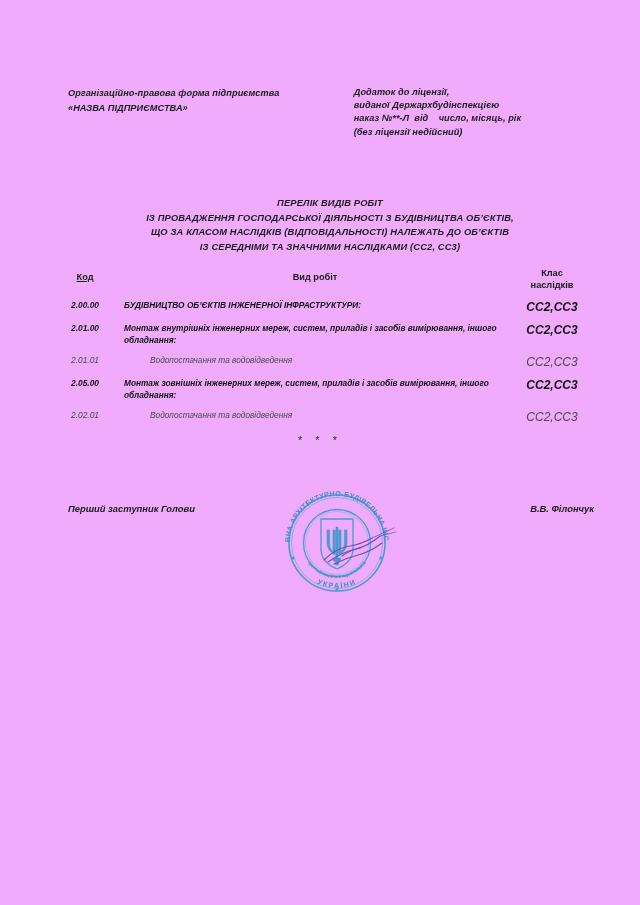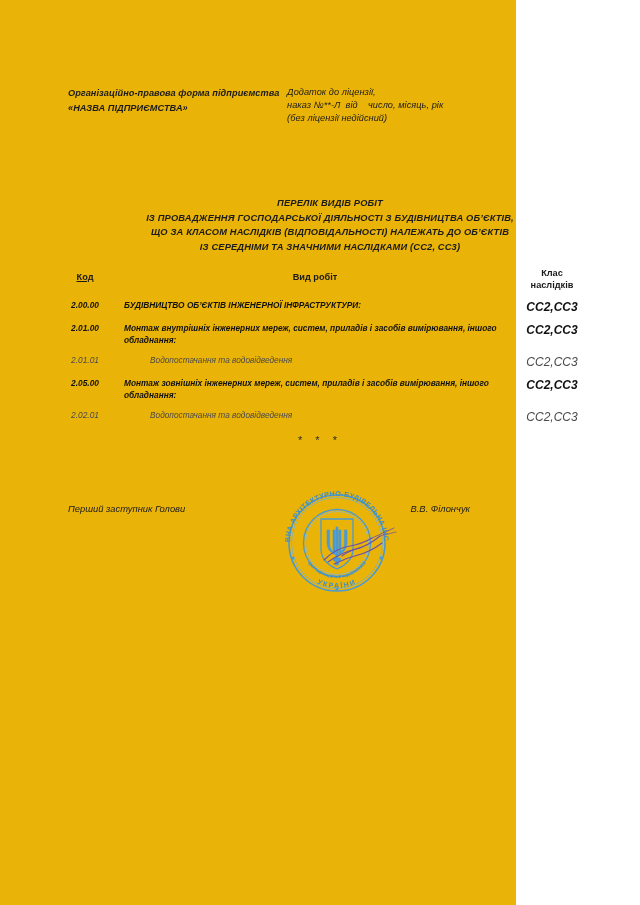--- a/index.html
+++ b/index.html
@@ -11,23 +11,23 @@
   body {
     width: 640px;
     height: 905px;
     position: relative;
     font-family: "Liberation Sans", "DejaVu Sans", sans-serif;
     color: #1b1b1b;
     overflow: hidden;
   }
   .page {
     position: relative;
-    width: 516px;
+    width: 640px;
     height: 905px;
-    background: #eab308;
+    background: #f0abfc;
   }
 
   
   .header {
     position: absolute;
     top: 86px;
     left: 68px;
     right: 40px;
     display: flex;
     justify-content: flex-start;
@@ -37,21 +37,21 @@
     width: 290px;
     font-style: italic;
     font-weight: bold;
     font-size: 9.2px;
     line-height: 14.5px;
     letter-spacing: 0.05px;
   }
   .header-right {
     width: 250px;
     font-style: italic;
-    font-weight: normal;
+    font-weight: bold;
     font-size: 9.2px;
     line-height: 13.2px;
     letter-spacing: 0.05px;
   }
   .header-right .line { white-space: pre; }
 
   
   .title-block {
     position: absolute;
     top: 196px;
@@ -149,21 +149,21 @@
 
   
   .sign-row {
     position: absolute;
     top: 503px;
     left: 68px;
     right: 46px;
     display: flex;
     justify-content: space-between;
     font-style: italic;
-    font-weight: normal;
+    font-weight: bold;
     font-size: 9.4px;
   }
 
   
   .seal {
     position: absolute;
     left: 276px;
     top: 486px;
     width: 122px;
     height: 110px;
@@ -181,20 +181,21 @@
 
 <div class="page">
 
   <div class="header">
     <div class="header-left">
       <div>Організаційно-правова форма підприємства</div>
       <div>«НАЗВА ПІДПРИЄМСТВА»</div>
     </div>
     <div class="header-right">
       <div class="line">Додаток до ліцензії,</div>
+      <div class="line">виданої Держархбудінспекцією</div>
       <div class="line">наказ №**-Л  від    число, місяць, рік</div>
       <div class="line">(без ліцензії недійсний)</div>
     </div>
   </div>
 
   <div class="title-block">
     <div>ПЕРЕЛІК ВИДІВ РОБІТ</div>
     <div>ІЗ ПРОВАДЖЕННЯ ГОСПОДАРСЬКОЇ ДІЯЛЬНОСТІ З БУДІВНИЦТВА ОБ’ЄКТІВ,</div>
     <div>ЩО ЗА КЛАСОМ НАСЛІДКІВ (ВІДПОВІДАЛЬНОСТІ) НАЛЕЖАТЬ ДО ОБ’ЄКТІВ</div>
     <div>ІЗ СЕРЕДНІМИ ТА ЗНАЧНИМИ НАСЛІДКАМИ (СС2, СС3)</div>

